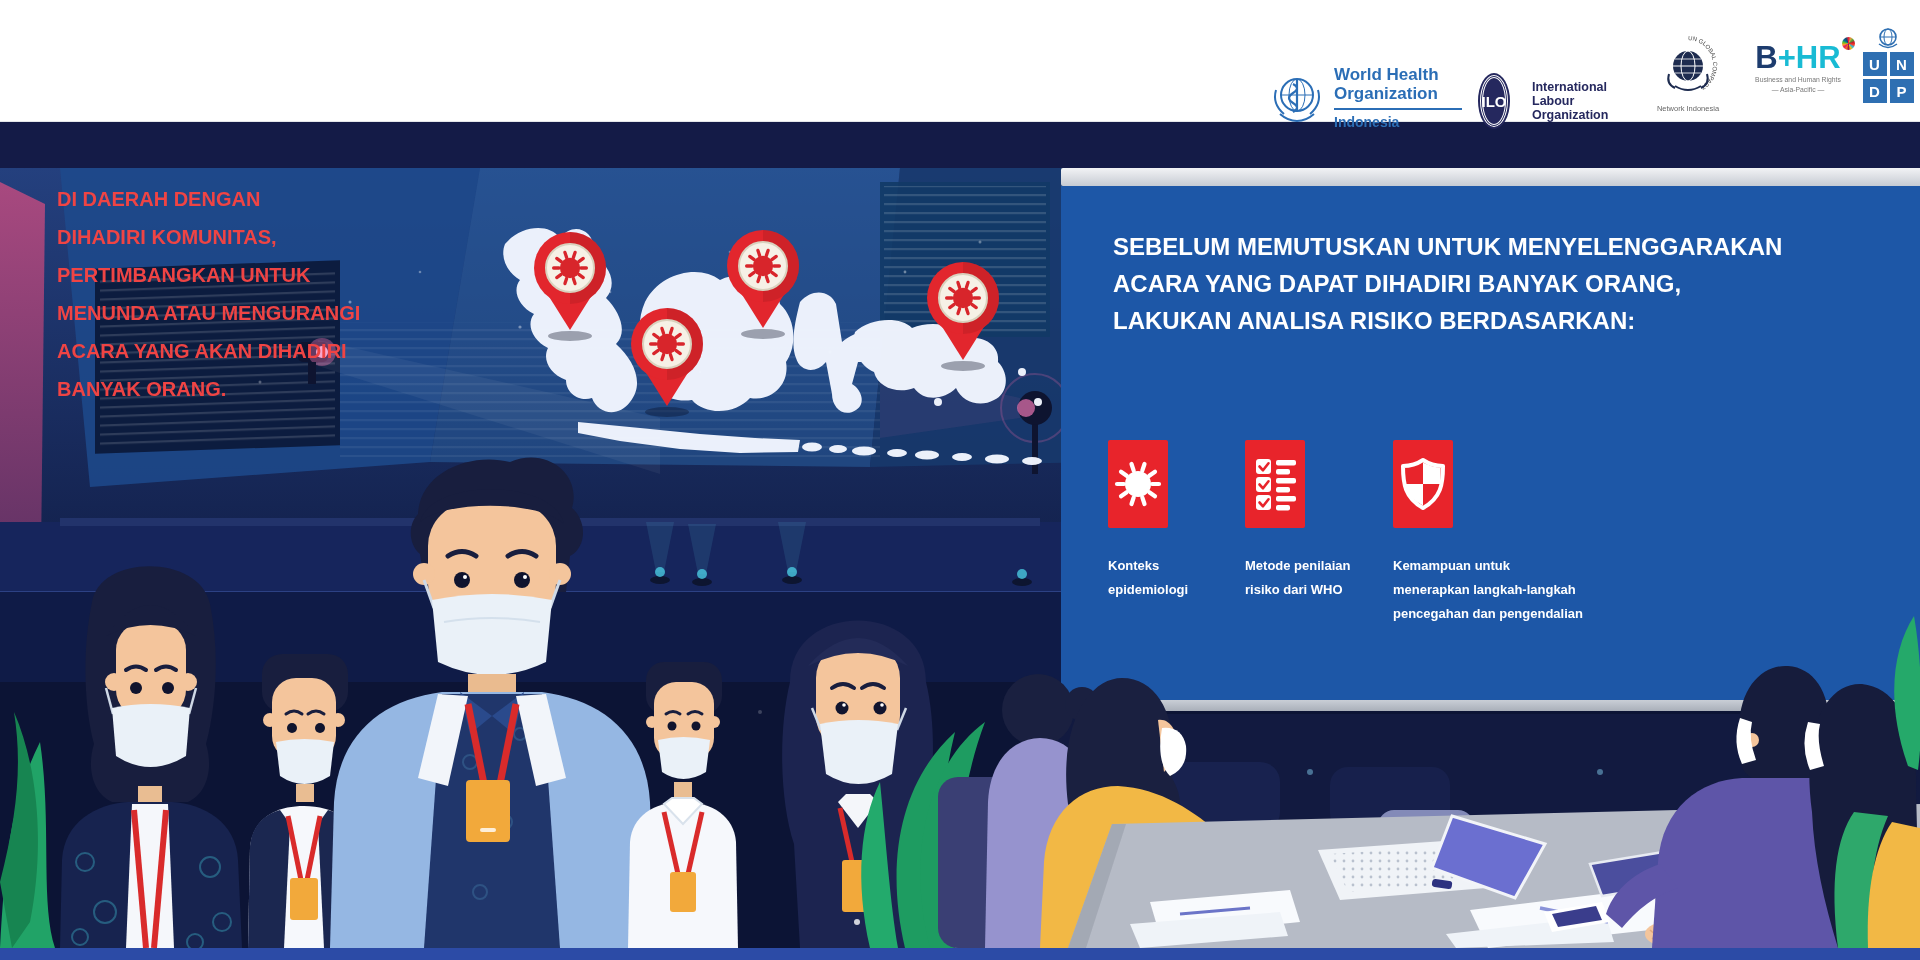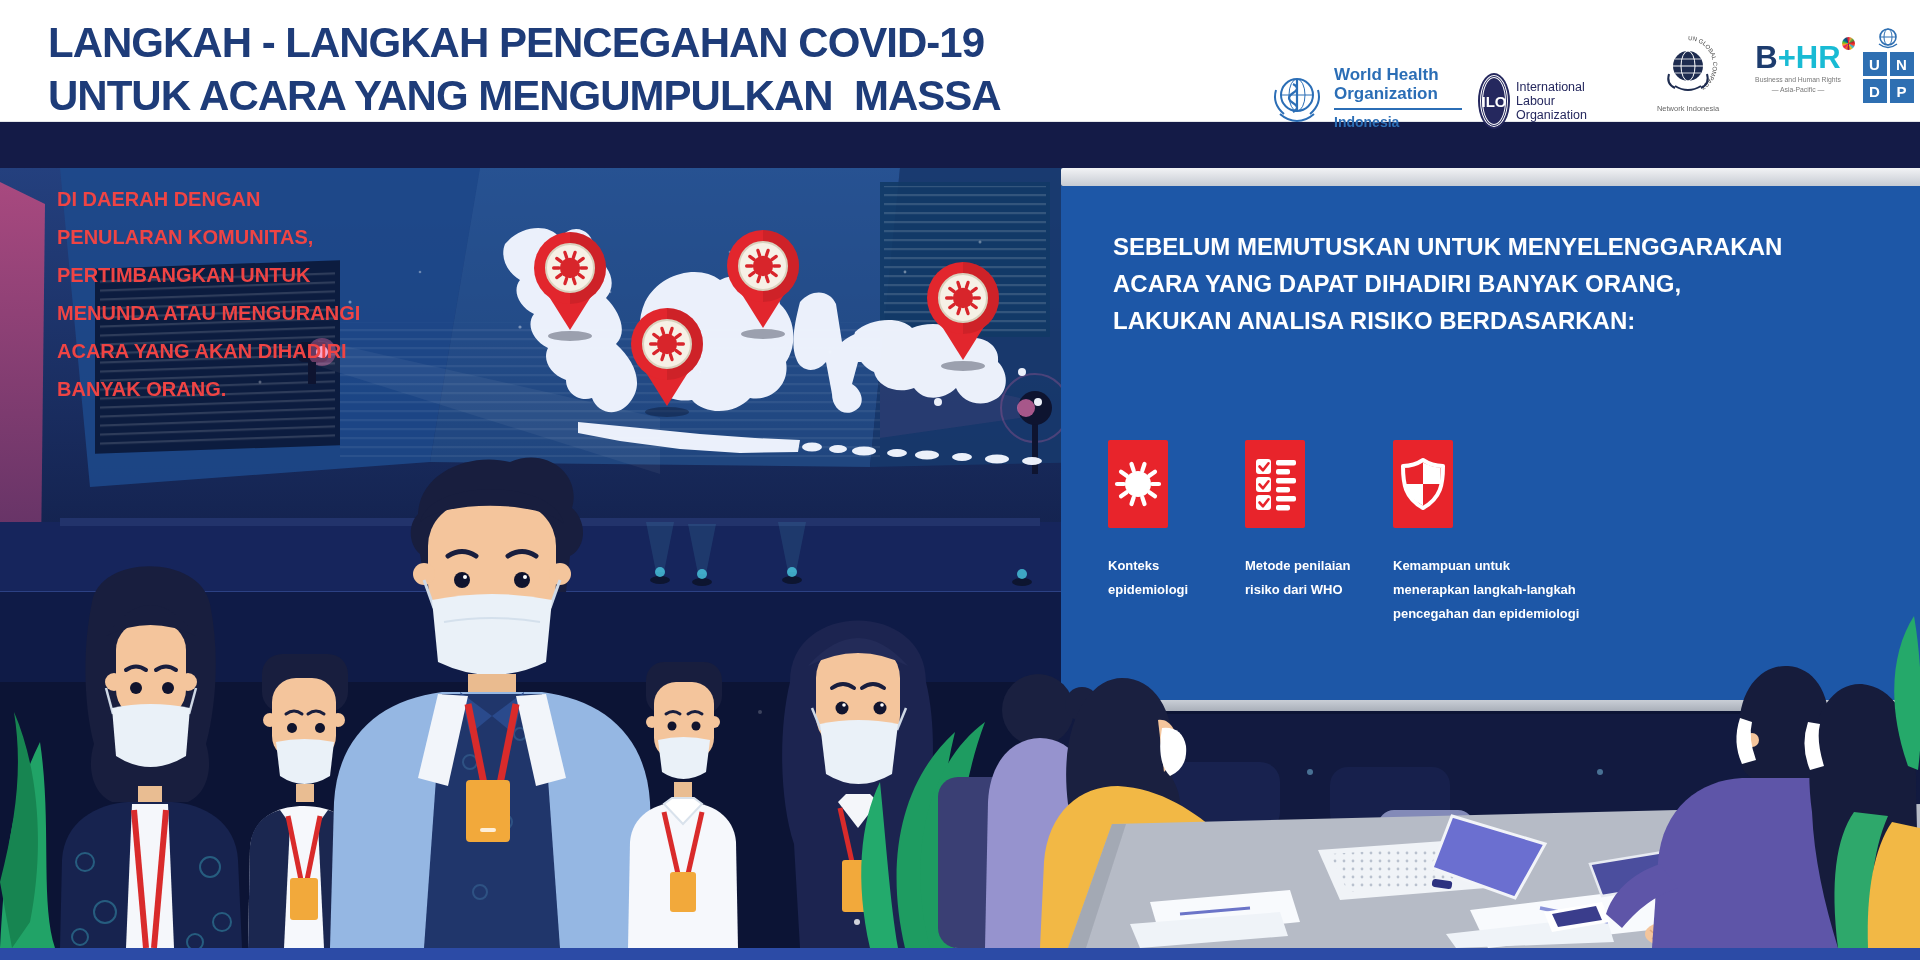--- a/index.html
+++ b/index.html
@@ -17,21 +17,21 @@
   .title div{white-space:pre;}
 
   .logo{position:absolute;top:0;height:122px;}
   .who{left:1268px;top:36px;display:flex;align-items:center;}
   .who-text{margin-left:8px;color:var(--who-blue);}
   .who-line{font-size:17px;font-weight:bold;line-height:19px;}
   .who-rule{width:128px;height:2px;background:var(--who-blue);margin:5px 0 4px;}
   .who-country{font-size:14px;font-weight:bold;}
   .ilo{left:1480px;top:40px;display:flex;align-items:center;}
   .ilo-emblem{width:28px;height:52px;border-radius:50%;background:#25285E;color:#fff;display:flex;align-items:center;justify-content:center;font-size:15px;font-weight:bold;border:3px double #fff;outline:2px solid #25285E;}
-  .ilo-text{margin-left:8px;color:#25285E;font-size:12.5px;font-weight:normal;line-height:14px;}
+  .ilo-text{margin-left:24px;color:#25285E;font-size:12.5px;font-weight:bold;line-height:14px;}
   .ungc{left:1652px;top:32px;width:72px;text-align:center;}
   .ungc-caption{font-size:7.5px;color:#666;margin-top:2px;}
   .bhr{left:1742px;top:42px;width:112px;text-align:center;}
   .bhr-word{font-size:31px;font-weight:bold;line-height:32px;position:relative;display:inline-block;}
   .bhr-b{color:#1D3C6E;} .bhr-plus,.bhr-hr{color:var(--bhr-teal);}
   .bhr-wheel{position:absolute;right:-14px;top:-5px;width:13px;height:13px;border-radius:50%;
     background:conic-gradient(#e5243b,#dda63a,#4c9f38,#c5192d,#ff3a21,#26bde2,#fcc30b,#a21942,#fd6925,#dd1367,#fd9d24,#56c02b,#00689d,#19486a,#e5243b);}
   .bhr-tag{font-size:6.8px;color:#777;line-height:8px;margin-top:2px;}
   .undp{left:1862px;top:26px;width:52px;text-align:center;}
   .undp-grid{display:grid;grid-template-columns:24px 24px;gap:3px;justify-content:center;margin-top:2px;}
@@ -55,24 +55,20 @@
   .caption{margin-top:26px;color:#fff;font-weight:bold;font-size:13px;line-height:24px;}
 
   .footer-strip{position:absolute;left:0;top:948px;width:1920px;height:12px;background:var(--footer-blue);z-index:31;}
 </style>
 </head>
 <body>
 
 <div class="poster">
 
   <div class="header">
-    <div class="title">
-      <div>LANGKAH - LANGKAH PENCEGAHAN COVID-19</div>
-      <div>UNTUK ACARA YANG MENGUMPULKAN  MASSA</div>
-    </div>
 
     <div class="logo who">
       <svg width="58" height="58" viewBox="0 0 58 58">
         <circle cx="29" cy="27" r="16" fill="none" stroke="#2B6EB6" stroke-width="2"></circle>
         <line x1="13" y1="27" x2="45" y2="27" stroke="#2B6EB6" stroke-width="1"></line>
         <line x1="29" y1="11" x2="29" y2="43" stroke="#2B6EB6" stroke-width="1"></line>
         <ellipse cx="29" cy="27" rx="8" ry="16" fill="none" stroke="#2B6EB6" stroke-width="1"></ellipse>
         <path d="M29 12 v30 M25 16 q8 4 0 9 q-8 5 0 10 q8 5 0 9" fill="none" stroke="#2B6EB6" stroke-width="2.2"></path>
         <path d="M8 22 q-4 14 8 24 M50 22 q4 14 -8 24 M12 46 q8 7 17 7 q9 0 17-7" fill="none" stroke="#2B6EB6" stroke-width="2"></path>
       </svg>
@@ -443,21 +439,21 @@
         <path d="M0,826 C5,740 10,680 40,620 C52,700 40,780 55,826 Z" fill="#21A367"></path>
         <path d="M0,760 C18,690 22,640 14,590 C40,650 44,730 30,800 L12,826 Z" fill="#178551"></path>
       </g>
       <g>
         <rect x="955" y="760" width="50" height="66" fill="#95B7E3" opacity="0.9"></rect>
       </g>
     </svg>
 
     <div class="left-message">
       <div>DI DAERAH DENGAN</div>
-      <div>PENULARAN KOMUNITAS,</div>
+      <div>DIHADIRI KOMUNITAS,</div>
       <div>PERTIMBANGKAN UNTUK</div>
       <div>MENUNDA ATAU MENGURANGI</div>
       <div>ACARA YANG AKAN DIHADIRI</div>
       <div>BANYAK ORANG.</div>
     </div>
 
     <div class="board">
       <div class="board-bar"></div>
       <div class="board-body">
         <div class="board-heading">
@@ -524,21 +520,21 @@
             <div class="tile">
               <svg width="60" height="88" viewBox="0 0 60 88">
                 <path d="M30,20 C36,24 44,26 50,26 C50,44 48,58 30,68 C12,58 10,44 10,26 C16,26 24,24 30,20 Z" fill="none" stroke="#FFFFFF" stroke-width="4" stroke-linejoin="round"></path>
                 <path d="M30,22.5 C35,25.3 43,27.6 47.6,27.9 L47.6,44 L30,44 Z" fill="#FFFFFF"></path>
                 <path d="M30,44 L12.6,44 C14.2,53 19,60.2 30,65.4 Z" fill="#FFFFFF"></path>
               </svg>
             </div>
             <div class="caption">
               <div>Kemampuan untuk</div>
               <div>menerapkan langkah-langkah</div>
-              <div>pencegahan dan epidemiologi</div>
+              <div>pencegahan dan pengendalian</div>
             </div>
           </div>
 
         </div>
       </div>
       <div class="board-rail"></div>
     </div>
 
     <svg width="1920" height="826" viewBox="0 0 1920 826" style="z-index:10;">
       <defs>

